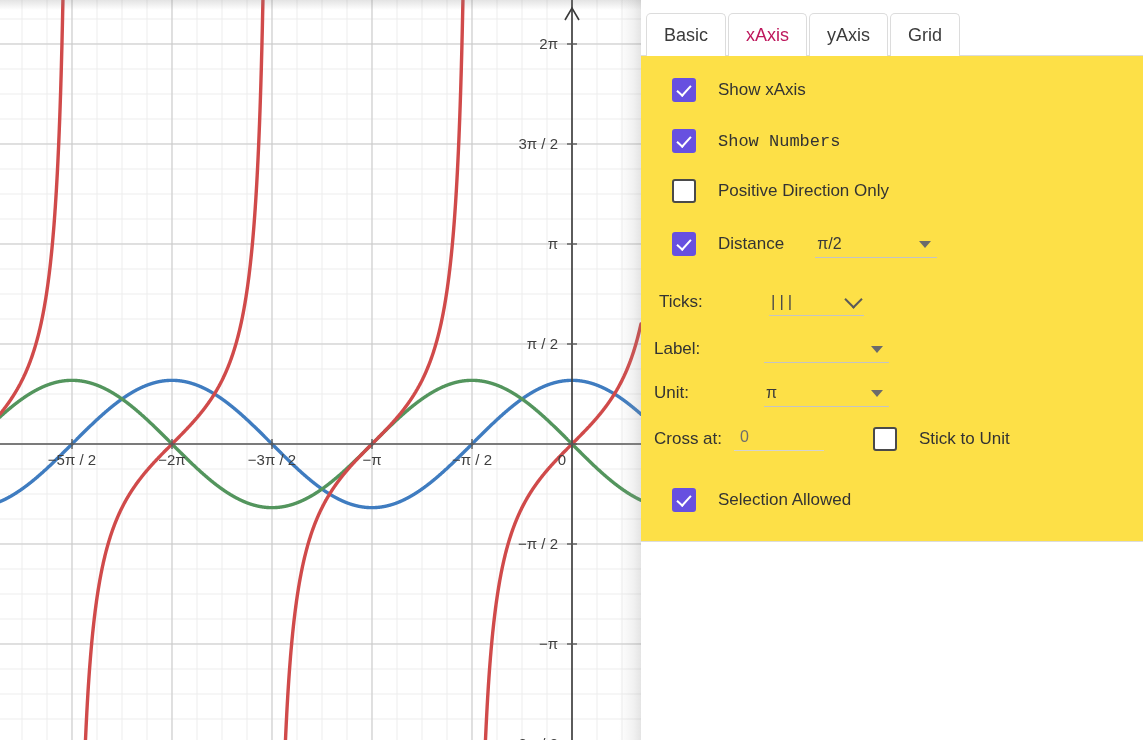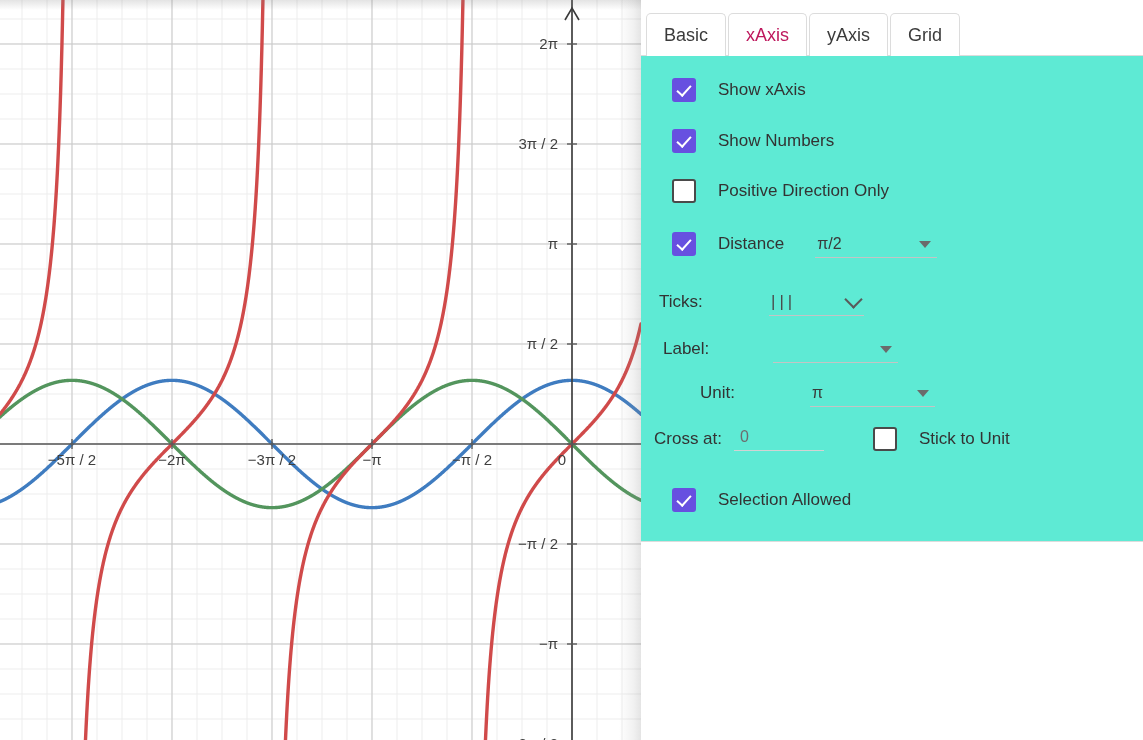--- a/index.html
+++ b/index.html
@@ -96,21 +96,21 @@
     background: #dcdcdc;
   }
   #panel-body {
     position: absolute;
     left: 0;
     top: 56px;
     width: 502px;
     height: 486px;
     border-bottom: 1px solid #dcdcdc;
     box-sizing: border-box;
-    background: #5eead4;
+    background: #fde047;
   }
 
   .row { position: absolute; display: flex; align-items: center; }
 
   
   .cb {
     width: 24px; height: 24px;
     box-sizing: border-box;
     border-radius: 3px;
     flex: none;
@@ -318,21 +318,21 @@
       <div class="tab">Grid</div>
     </div>
 
     <div id="panel-body">
 
       <div class="row" style="left:31px; top:22px;">
         <div class="cb on"></div>
         <div class="cb-label">Show xAxis</div>
       </div>
 
-      <div class="row" style="left:31px; top:73px;">
+      <div class="row" style="left:31px; top:73px;font-family:Liberation Mono, monospace;">
         <div class="cb on"></div>
         <div class="cb-label">Show Numbers</div>
       </div>
 
       <div class="row" style="left:31px; top:123px;">
         <div class="cb off"></div>
         <div class="cb-label">Positive Direction Only</div>
       </div>
 
       <div class="row" style="left:31px; top:174px;">
@@ -345,30 +345,30 @@
       </div>
 
       <div class="row" style="left:18px; top:232px;">
         <div class="field-label" style="width:100px;">Ticks:</div>
         <div class="select" style="width:95px; margin-left:10px;">
           <span class="val ticks-glyph">|||</span>
           <span class="caret-thin"></span>
         </div>
       </div>
 
-      <div class="row" style="left:13px; top:279px;margin-left:9px;">
+      <div class="row" style="left:13px; top:279px;">
         <div class="field-label" style="width:100px;">Label:</div>
         <div class="select" style="width:125px; margin-left:10px;">
           <span class="val"></span>
           <span class="caret-solid"></span>
         </div>
       </div>
 
       <div class="row" style="left:13px; top:323px;">
-        <div class="field-label" style="width:100px;margin-left:46px;">Unit:</div>
+        <div class="field-label" style="width:100px;">Unit:</div>
         <div class="select" style="width:125px; margin-left:10px;">
           <span class="val">π</span>
           <span class="caret-solid"></span>
         </div>
       </div>
 
       <div class="row" style="left:13px; top:370px;">
         <div class="field-label">Cross at:</div>
         <input class="text-input" style="width: 90px; margin-left: 12px;" type="text" value="0">
         <div class="cb off" style="margin-left:49px;"></div>

